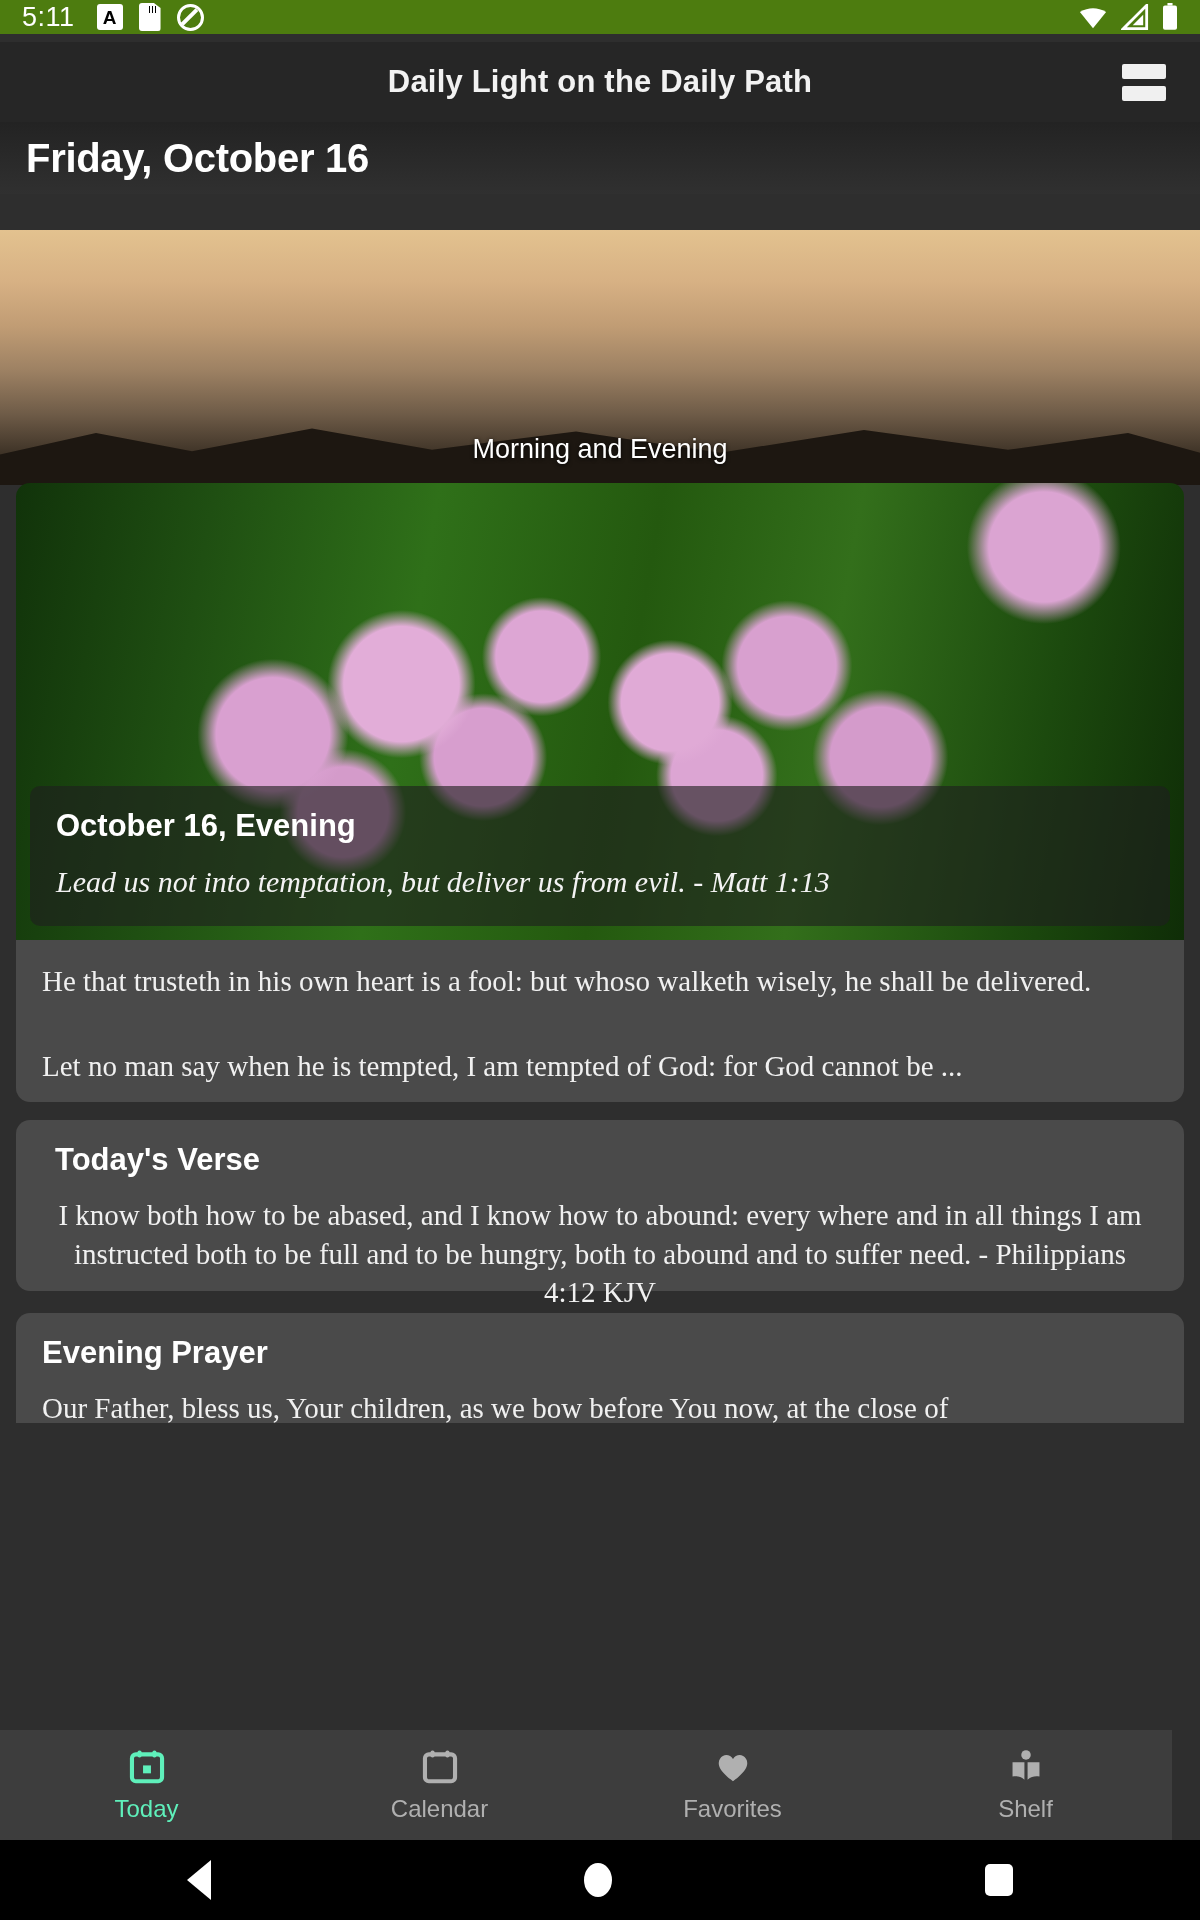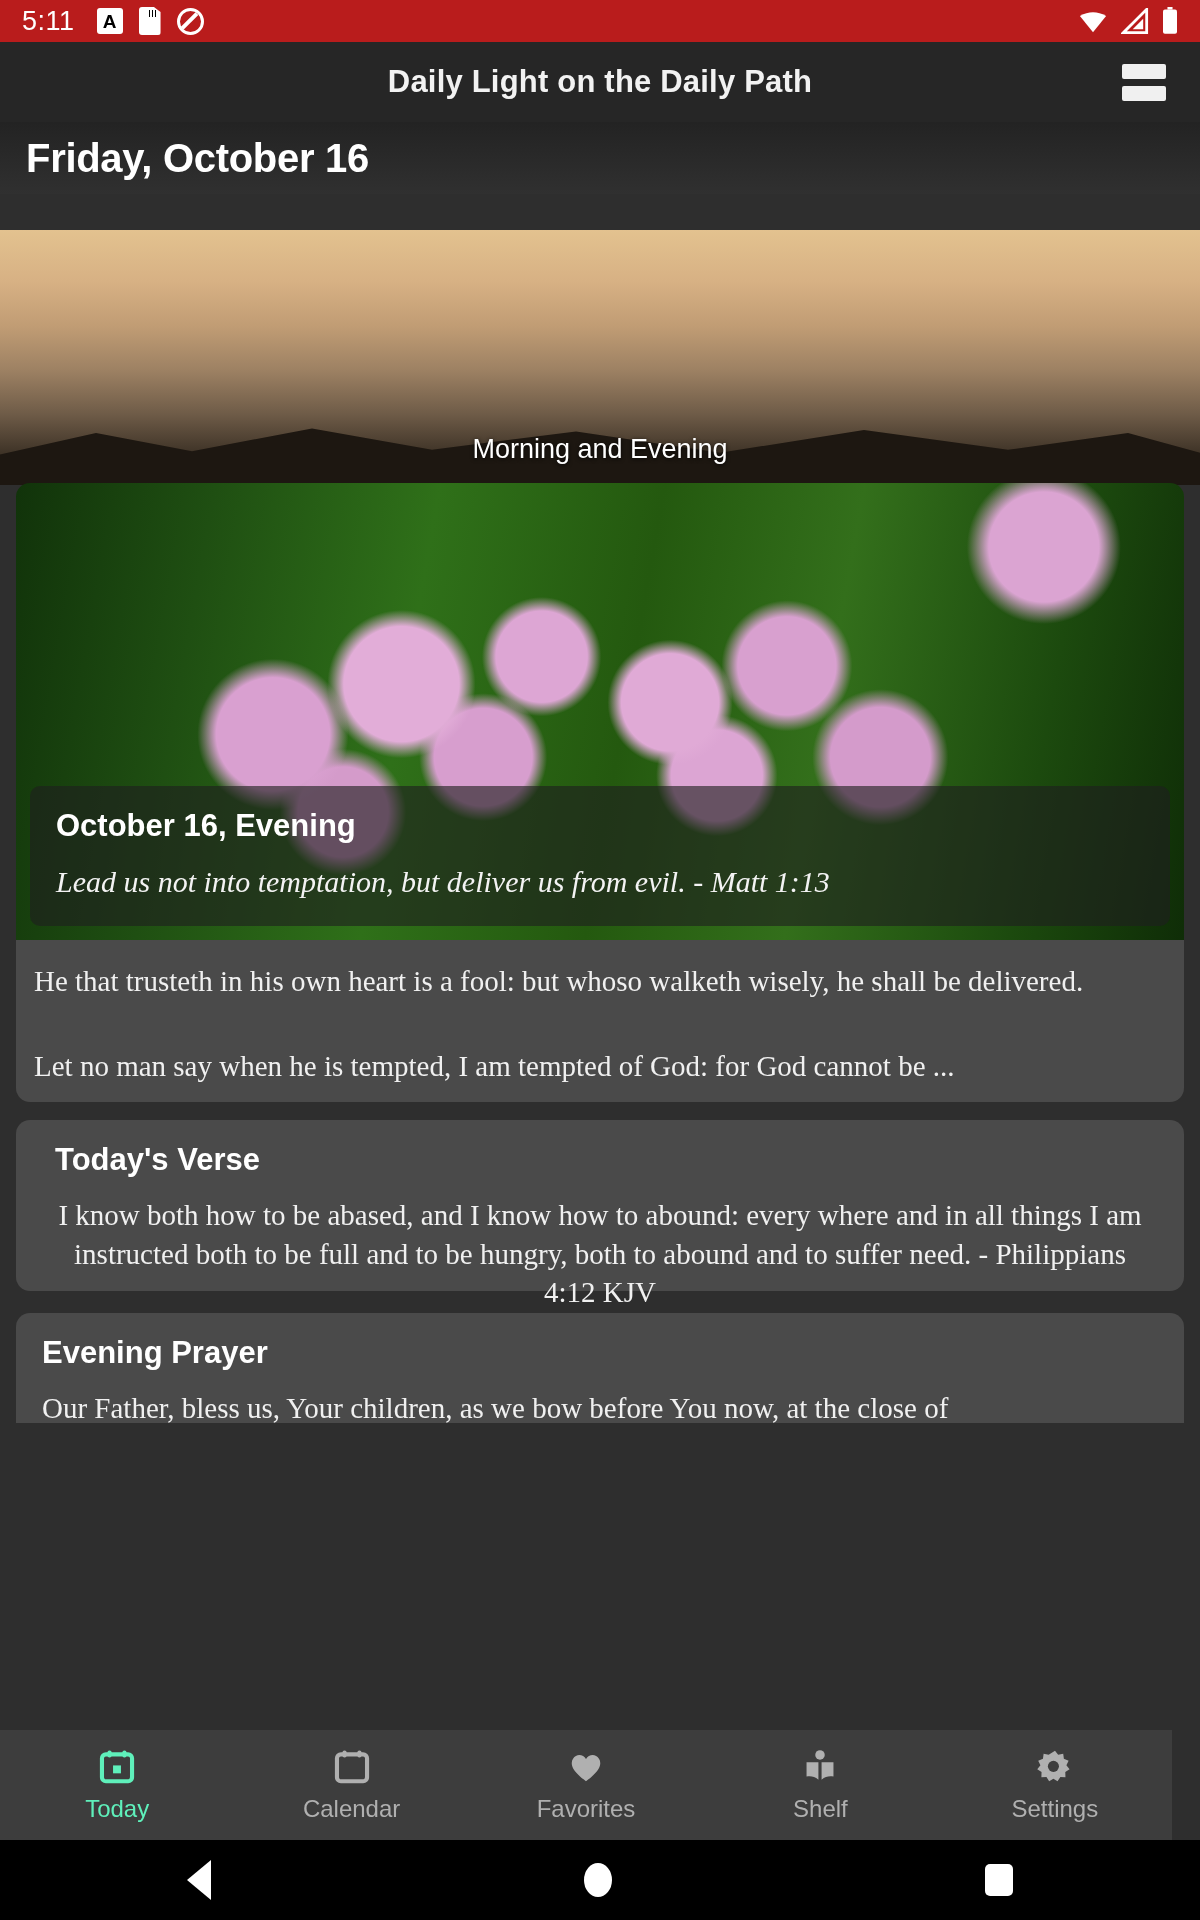--- a/index.html
+++ b/index.html
@@ -6,22 +6,22 @@
   html, body {
     width:1200px; height:1920px;
     background:#000;
     font-family:"Liberation Sans", sans-serif;
     overflow:hidden;
   }
   .phone { position:relative; width:1200px; height:1920px; background:#2e2e2e; }
 
   
   .statusbar{
-    position:absolute; top:0; left:0; width:1200px; height:42px;
-    background:#b91c1c; display:flex; align-items:center;
+    position:absolute; top:0; left:0; width:1200px; height:34px;
+    background:#4d7c0f; display:flex; align-items:center;
     padding:0 22px; color:#fff;
   }
   .sb-time{ font-size:27px; letter-spacing:.5px; font-weight:400; }
   .sb-left-icons{ display:flex; align-items:center; gap:16px; margin-left:22px; }
   .sb-right{ margin-left:auto; display:flex; align-items:center; gap:13px; }
   .ic-a{ width:26px;height:26px;background:#fff;border-radius:3px;color:#000;
         font-size:19px;font-weight:700;display:flex;align-items:center;justify-content:center;line-height:1;}
   .ic-sd{ width:22px;height:28px;background:#fff;border-radius:3px;position:relative;
         clip-path:polygon(0 0,70% 0,100% 18%,100% 100%,0 100%);}
   .ic-sd:after{content:"";position:absolute;top:3px;right:3px;width:9px;height:7px;
@@ -136,21 +136,21 @@
     background:rgba(30,30,30,.62); border-radius:10px; padding:22px 26px 26px 26px;
   }
   .hero-overlay h2{ color:#fff; font-size:31px; font-weight:700; margin-bottom:20px; }
   .hero-overlay p{
     color:#f3f3f3; font-size:30px; font-style:italic;
     font-family:"Liberation Serif", serif; line-height:1.2;
   }
 
   
   .sheet{ position:absolute; left:16px; width:1168px; background:#4a4a4a; }
-  .body-card{ top:940px; height:162px; border-radius:0 0 14px 14px; padding:22px 18px; }
+  .body-card{ top:940px; height:162px; border-radius:0 0 14px 14px; padding:22px 26px; }
   .body-card p{
     color:#f0f0f0; font-size:29px; line-height:1.33;
     font-family:"Liberation Serif", serif;
   }
   .body-card p + p{ margin-top:46px; }
 
   .verse-card{ top:1120px; height:171px; border-radius:14px; padding:22px 39px; }
   .verse-card h3{ color:#fff; font-size:31px; font-weight:700; margin-bottom:18px; }
   .verse-card p{
     color:#f0f0f0; font-size:29px; line-height:1.33; text-align:center;
@@ -296,27 +296,20 @@
       <span class="nav-label">Favorites</span>
     </div>
     <div class="nav-item">
       <svg class="nav-ico" viewBox="0 0 24 24">
         <circle cx="12" cy="4.4" r="3" fill="#b0b0b0"></circle>
         <path d="M3.5 9 H11 V20 C8.5 17.8 6 17.6 3.5 18 Z" fill="#b0b0b0"></path>
         <path d="M20.5 9 H13 V20 C15.5 17.8 18 17.6 20.5 18 Z" fill="#b0b0b0"></path>
       </svg>
       <span class="nav-label">Shelf</span>
     </div>
-    <div class="nav-item">
-      <svg class="nav-ico" viewBox="0 0 24 24">
-        <path fill="#b0b0b0" d="M12 1.8 L14 4.3 L17.2 3.6 L17.6 6.8 L20.6 8 L19.2 10.9 L21.2 13.4 L18.5 15.2 L18.6 18.4 L15.4 18.3 L13.6 21 L11 19.4 L8.3 21 L6.6 18.3 L3.4 18.4 L3.5 15.2 L0.8 13.4 L2.8 10.9 L1.4 8 L4.4 6.8 L4.8 3.6 L8 4.3 Z"></path>
-        <circle cx="11" cy="11.6" r="3.5" fill="#3d3d3d"></circle>
-      </svg>
-      <span class="nav-label">Settings</span>
-    </div>
   </div>
 
   <div class="androidnav">
     <div class="an-back"></div>
     <div class="an-home"></div>
     <div class="an-recent"></div>
   </div>
 
 </div>
 

